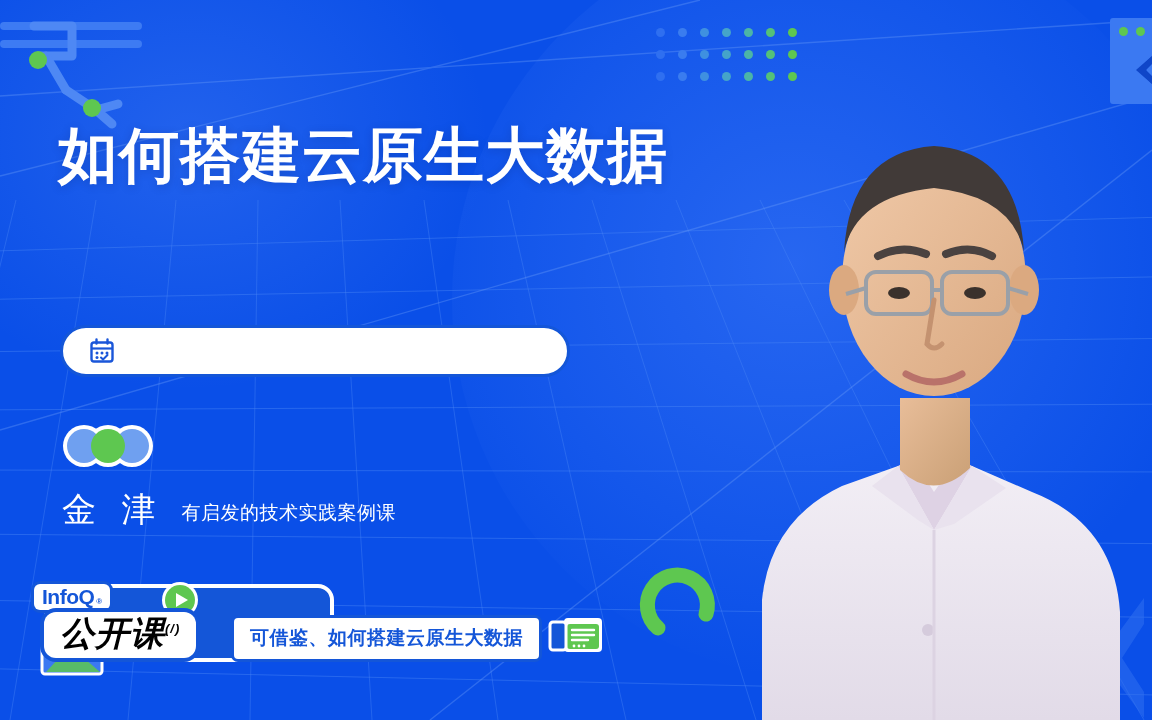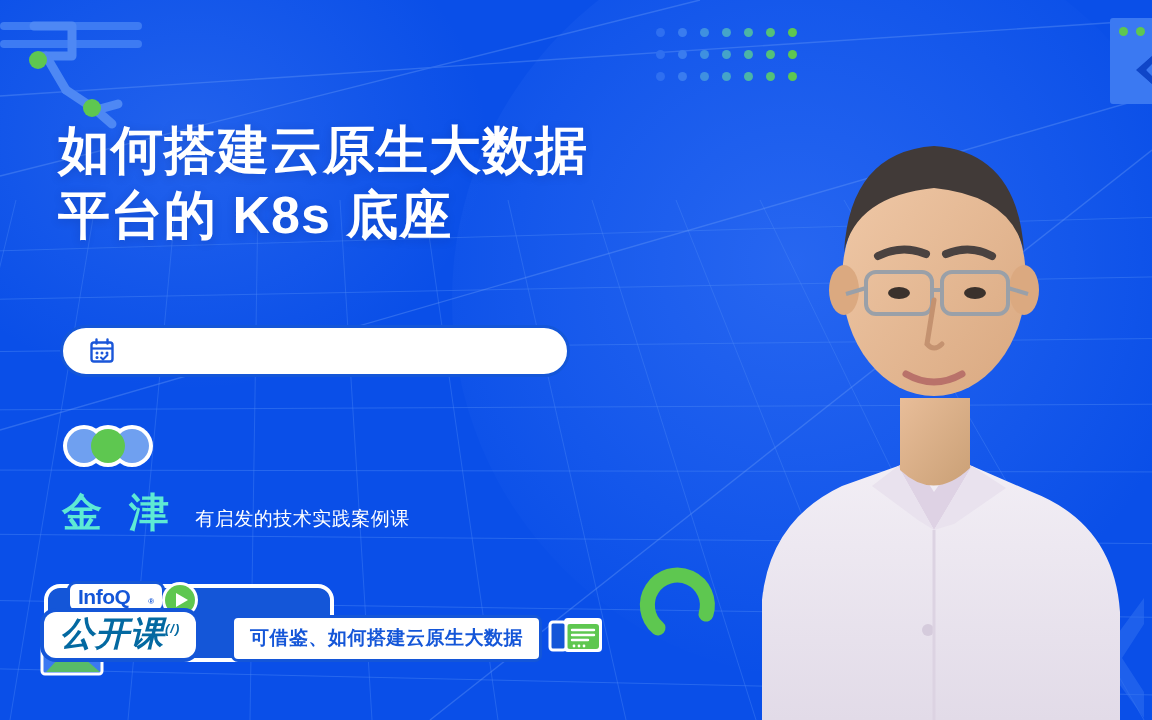--- a/index.html
+++ b/index.html
@@ -66,69 +66,68 @@
   
   .subject{
     position:absolute; right:0px; bottom:0; width:430px; height:720px;
     pointer-events:none;
   }
   .subject svg{ display:block; width:100%; height:100%; }
 
   
   .headline{
     position:absolute; left:58px; top:118px; width:820px;
-    color:#ffffff; font-weight:700; font-size:52px; line-height:1.25;
+    color:#ffffff; font-weight:700; font-size:60px; line-height:1.25;
     letter-spacing:1px;
     text-shadow:0 2px 10px rgba(0,20,80,.18);
   }
   .headline .l2{ display:block; }
 
   
   .date-pill{
     position:absolute; left:60px; top:325px;
     height:52px; min-width:510px; display:inline-flex; align-items:center; gap:12px;
     padding:0 26px;
     background:#ffffff; border:3px solid #1456d8; border-radius:28px;
     color:#1a56d9; font-size:24px; font-weight:600; white-space:nowrap;
   }
   .cal-icon{ width:26px; height:26px; flex:0 0 26px; }
 
   
   .logo-circles{ position:absolute; left:62px; top:424px; width:92px; height:44px; }
   .speaker-row{ position:absolute; left:62px; top:492px; display:flex; align-items:flex-end; gap:18px; }
   .speaker-name{
-    color:#5eead4; font-size:40px; font-weight:700; letter-spacing:8px; line-height:1;
+    color:#ffffff; font-size:34px; font-weight:400; letter-spacing:8px; line-height:1;
   }
   .speaker-title{
     color:#ffffff; font-size:19px; font-weight:500; line-height:1; padding-bottom:4px;
     letter-spacing:.5px;
   }
 
   
   .badge-wrap{ position:absolute; left:34px; top:576px; width:560px; height:92px; }
   .badge-shell{
     position:absolute; left:10px; top:8px; width:290px; height:78px;
     background:#1456d8; border:4px solid #ffffff; border-radius:16px;
   }
   .infoq-chip{
     position:absolute; left:34px; top:584px;
     background:#fff; border-radius:6px; padding:2px 8px 3px;
-    display:flex; align-items:baseline; gap:18px;
+    display:flex; align-items:baseline; gap:2px;
     box-shadow:0 0 0 3px #1456d8;
-    margin-left:36px;
   }
   .infoq-chip .txt{ color:#1456d8; font-size:21px; font-weight:700; letter-spacing:-.5px; line-height:1; }
   .infoq-chip .tm{ color:#1456d8; font-size:8px; font-weight:700; line-height:1; }
 
   .play-btn{ position:absolute; left:160px; top:580px; width:40px; height:40px; }
 
   .kaike{
     position:absolute; left:44px; top:612px;
     background:#ffffff; border-radius:12px; padding:4px 16px 6px;
-    color:#0369a1; font-size:34px; font-weight:700; letter-spacing:1px;
+    color:#000000; font-size:34px; font-weight:700; letter-spacing:1px;
     font-style:italic; line-height:1.05;
     box-shadow:0 0 0 4px #1456d8;
     white-space:nowrap;
   }
   .kaike sup{ font-size:13px; vertical-align:super; }
 
   .mini-screen{ position:absolute; left:40px; top:640px; width:68px; height:36px; }
 
   .tagline{
     position:absolute; left:234px; top:618px;
@@ -299,21 +298,20 @@
 
       <path d="M184 374 Q212 390 240 374" stroke="#b9726a" stroke-width="7" fill="none" stroke-linecap="round"></path>
 
       <circle cx="206" cy="630" r="6" fill="#d5cbdc"></circle>
       <path d="M212 530 L212 720" stroke="#dcd3e2" stroke-width="3" fill="none"></path>
     </svg>
   </div>
 
   <div class="headline">
     <span class="l1">如何搭建云原生大数据</span>
-    <span class="l2">平台的 K8s 底座</span>
   </div>
 
   <div class="date-pill">
     <span class="cal-icon">
       <svg viewBox="0 0 26 26">
         <rect x="2.5" y="4.5" width="21" height="19" rx="2.5" fill="none" stroke="#1a56d9" stroke-width="2.4"></rect>
         <path d="M2.5 10.5 H23.5" stroke="#1a56d9" stroke-width="2.2"></path>
         <path d="M7.5 1.5 V5.5 M18.5 1.5 V5.5" stroke="#1a56d9" stroke-width="2.4" stroke-linecap="round"></path>
         <circle cx="8" cy="15" r="1.5" fill="#1a56d9"></circle>
         <circle cx="13" cy="15" r="1.5" fill="#1a56d9"></circle>

